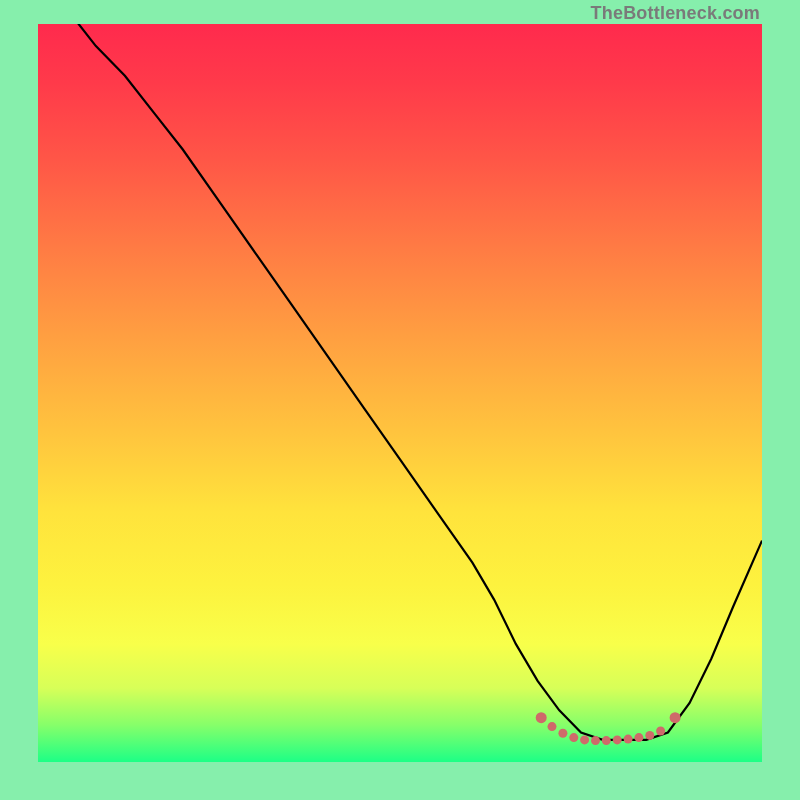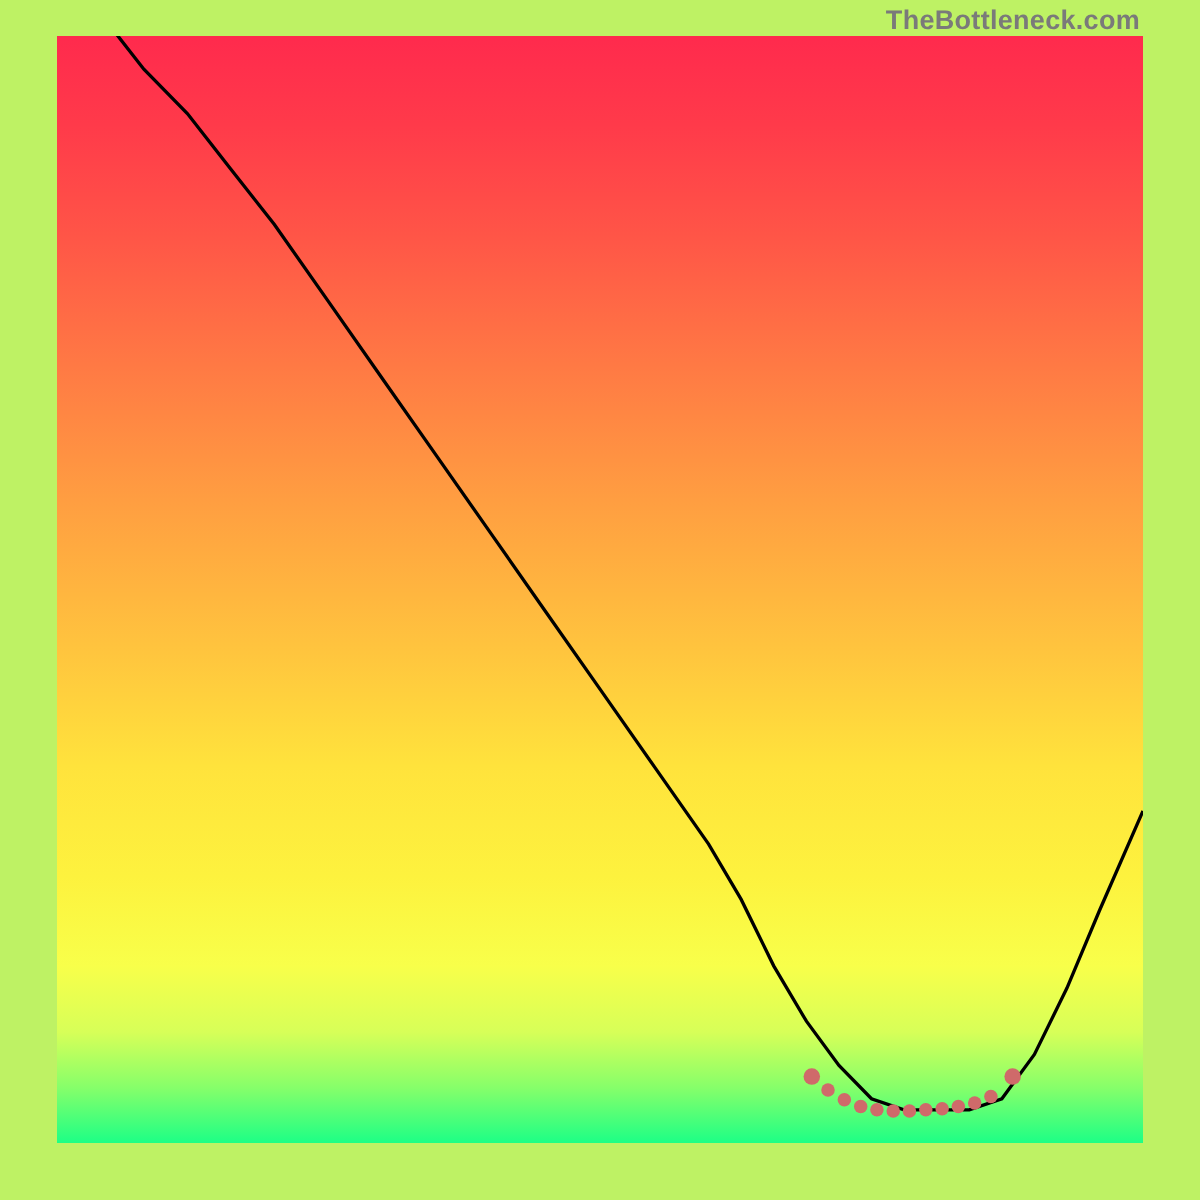--- a/index.html
+++ b/index.html
@@ -1,21 +1,21 @@
 <!DOCTYPE html>
 <html><head>
 <meta charset="utf-8">
 <style>
   * { margin: 0; padding: 0; box-sizing: border-box; }
   html, body { width: 800px; height: 800px; overflow: hidden; background: #000; }
   .frame {
     position: relative;
     width: 800px;
     height: 800px;
-    background: #bef264;
+    background: #86efac;
   }
   .plot {
     position: absolute;
     left: 38px;
     top: 24px;
     width: 724px;
     height: 738px;
     overflow: hidden;
   }
   .gradient {

